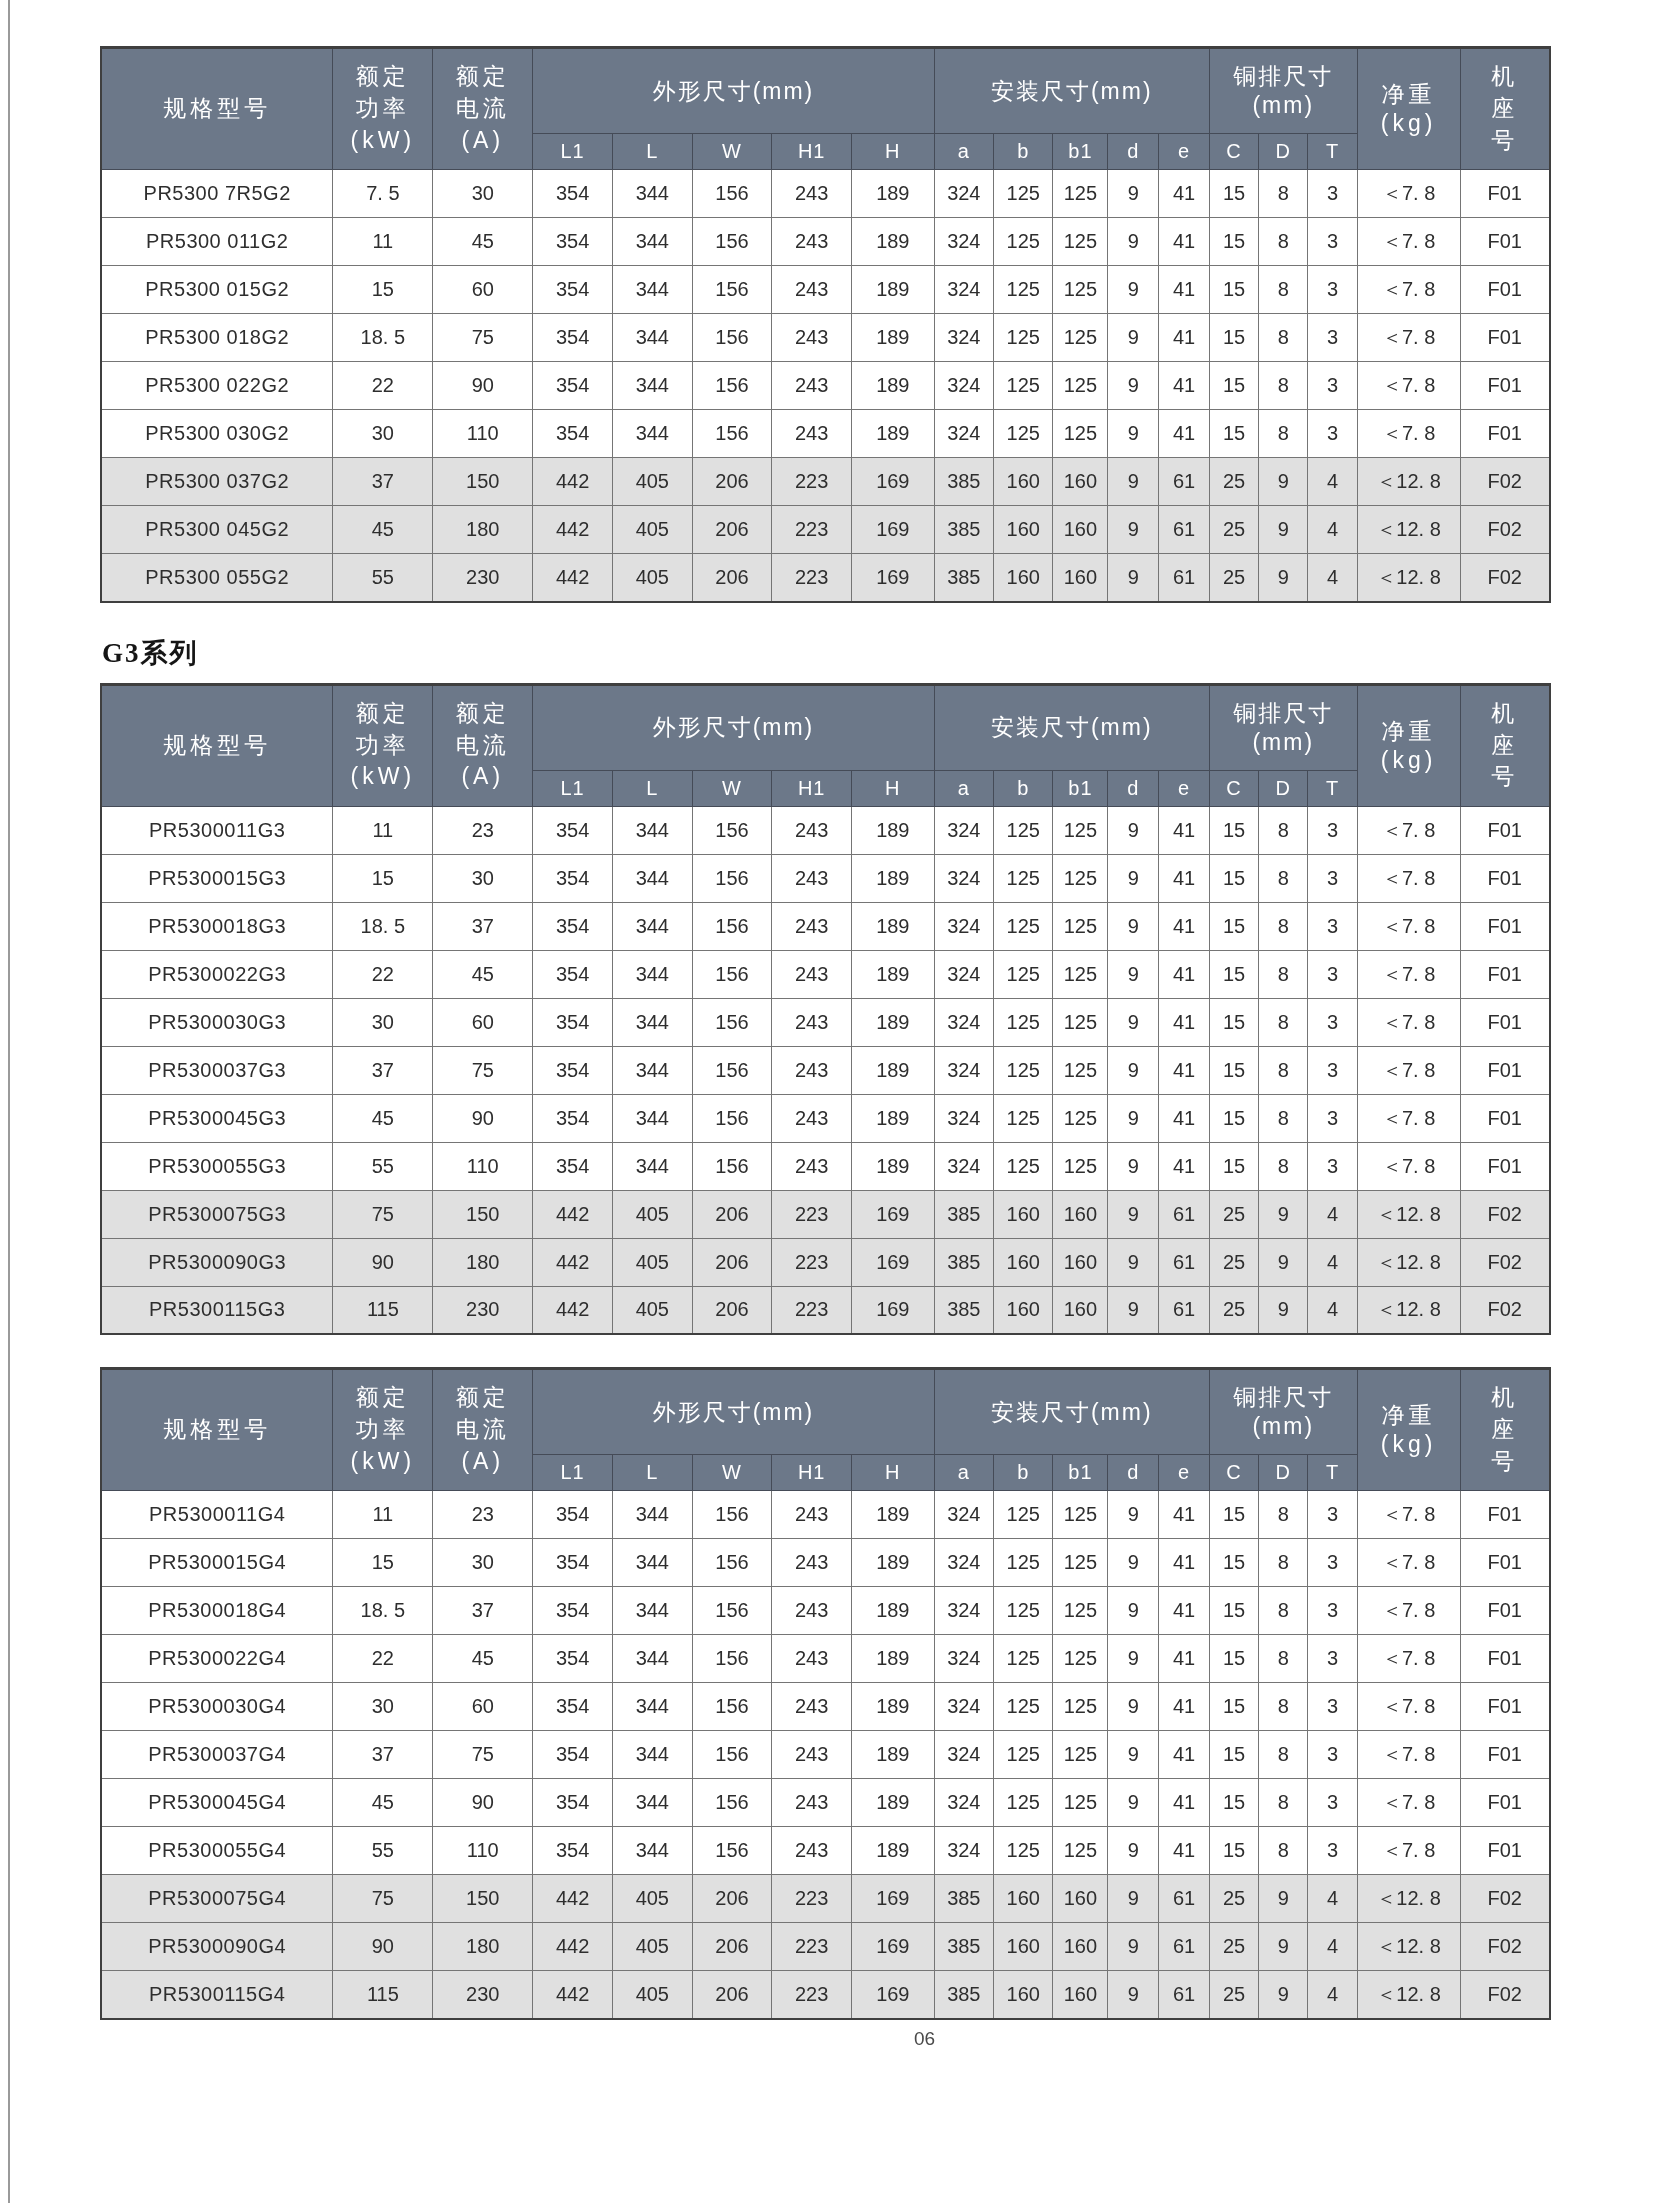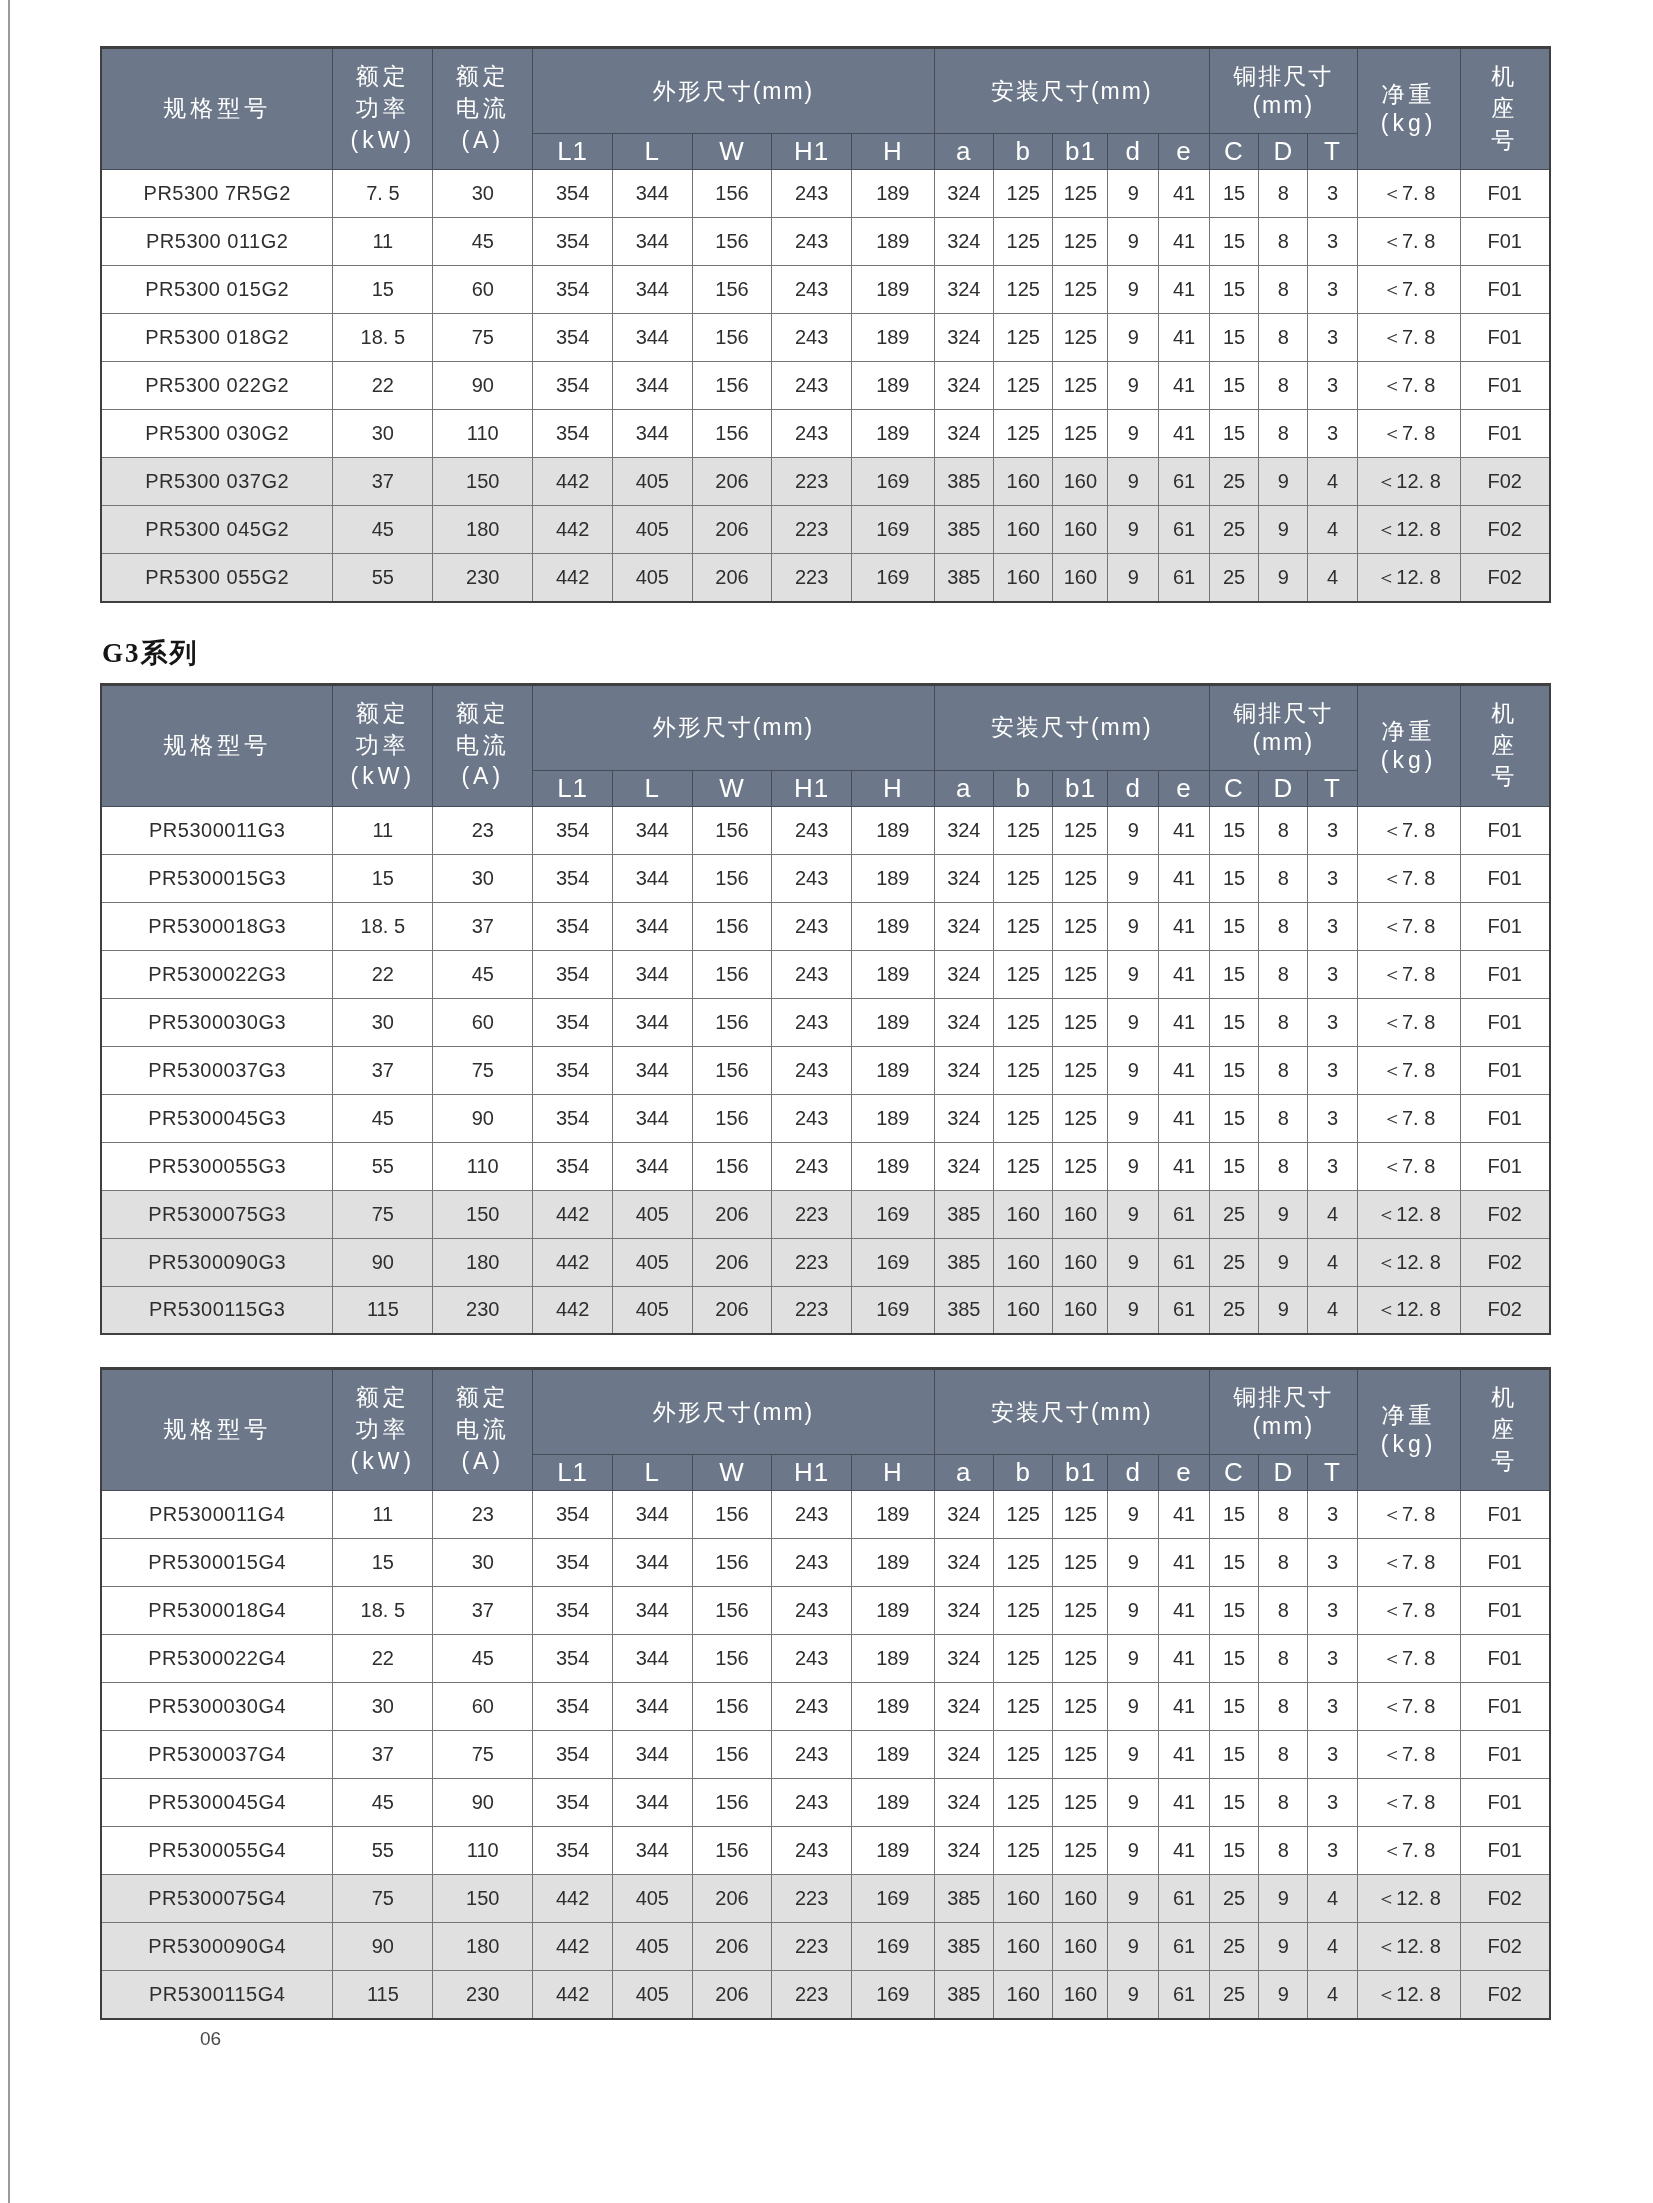--- a/index.html
+++ b/index.html
@@ -47,40 +47,40 @@
   }
   th{
     background:var(--header-bg);
     color:#ffffff;
     font-weight:normal;
     border:1px solid var(--header-border);
     white-space:pre-line;
     padding:0;
   }
   .h-main th{height:86px;}
-  .h-sub th{height:36px;font-size:26px;letter-spacing:1px;}
+  .h-sub th{height:36px;font-size:20px;letter-spacing:1px;}
   .th-cjk{font-size:23px;letter-spacing:4px;line-height:1.38;}
   .th-group{font-size:23px;letter-spacing:2px;}
   .th-two{line-height:1.25;}
   td{
     border:1px solid var(--grid-border);
     text-align:center;
     vertical-align:middle;
     height:48px;
     font-size:20px;
     color:var(--text);
     padding:0;
     background:#ffffff;
   }
   tr.shaded td{background:var(--shaded);}
   td.model{letter-spacing:0.5px;}
   .page-number{
     width:1451px;
     margin:8px 0 0 100px;
-    text-align:left;
+    text-align:center;
     font-size:19px;
     color:#4a4a4a;
     padding-right:2px;
   }
 </style>
 </head>
 <body>
 
 <div class="left-rule"></div>
 

